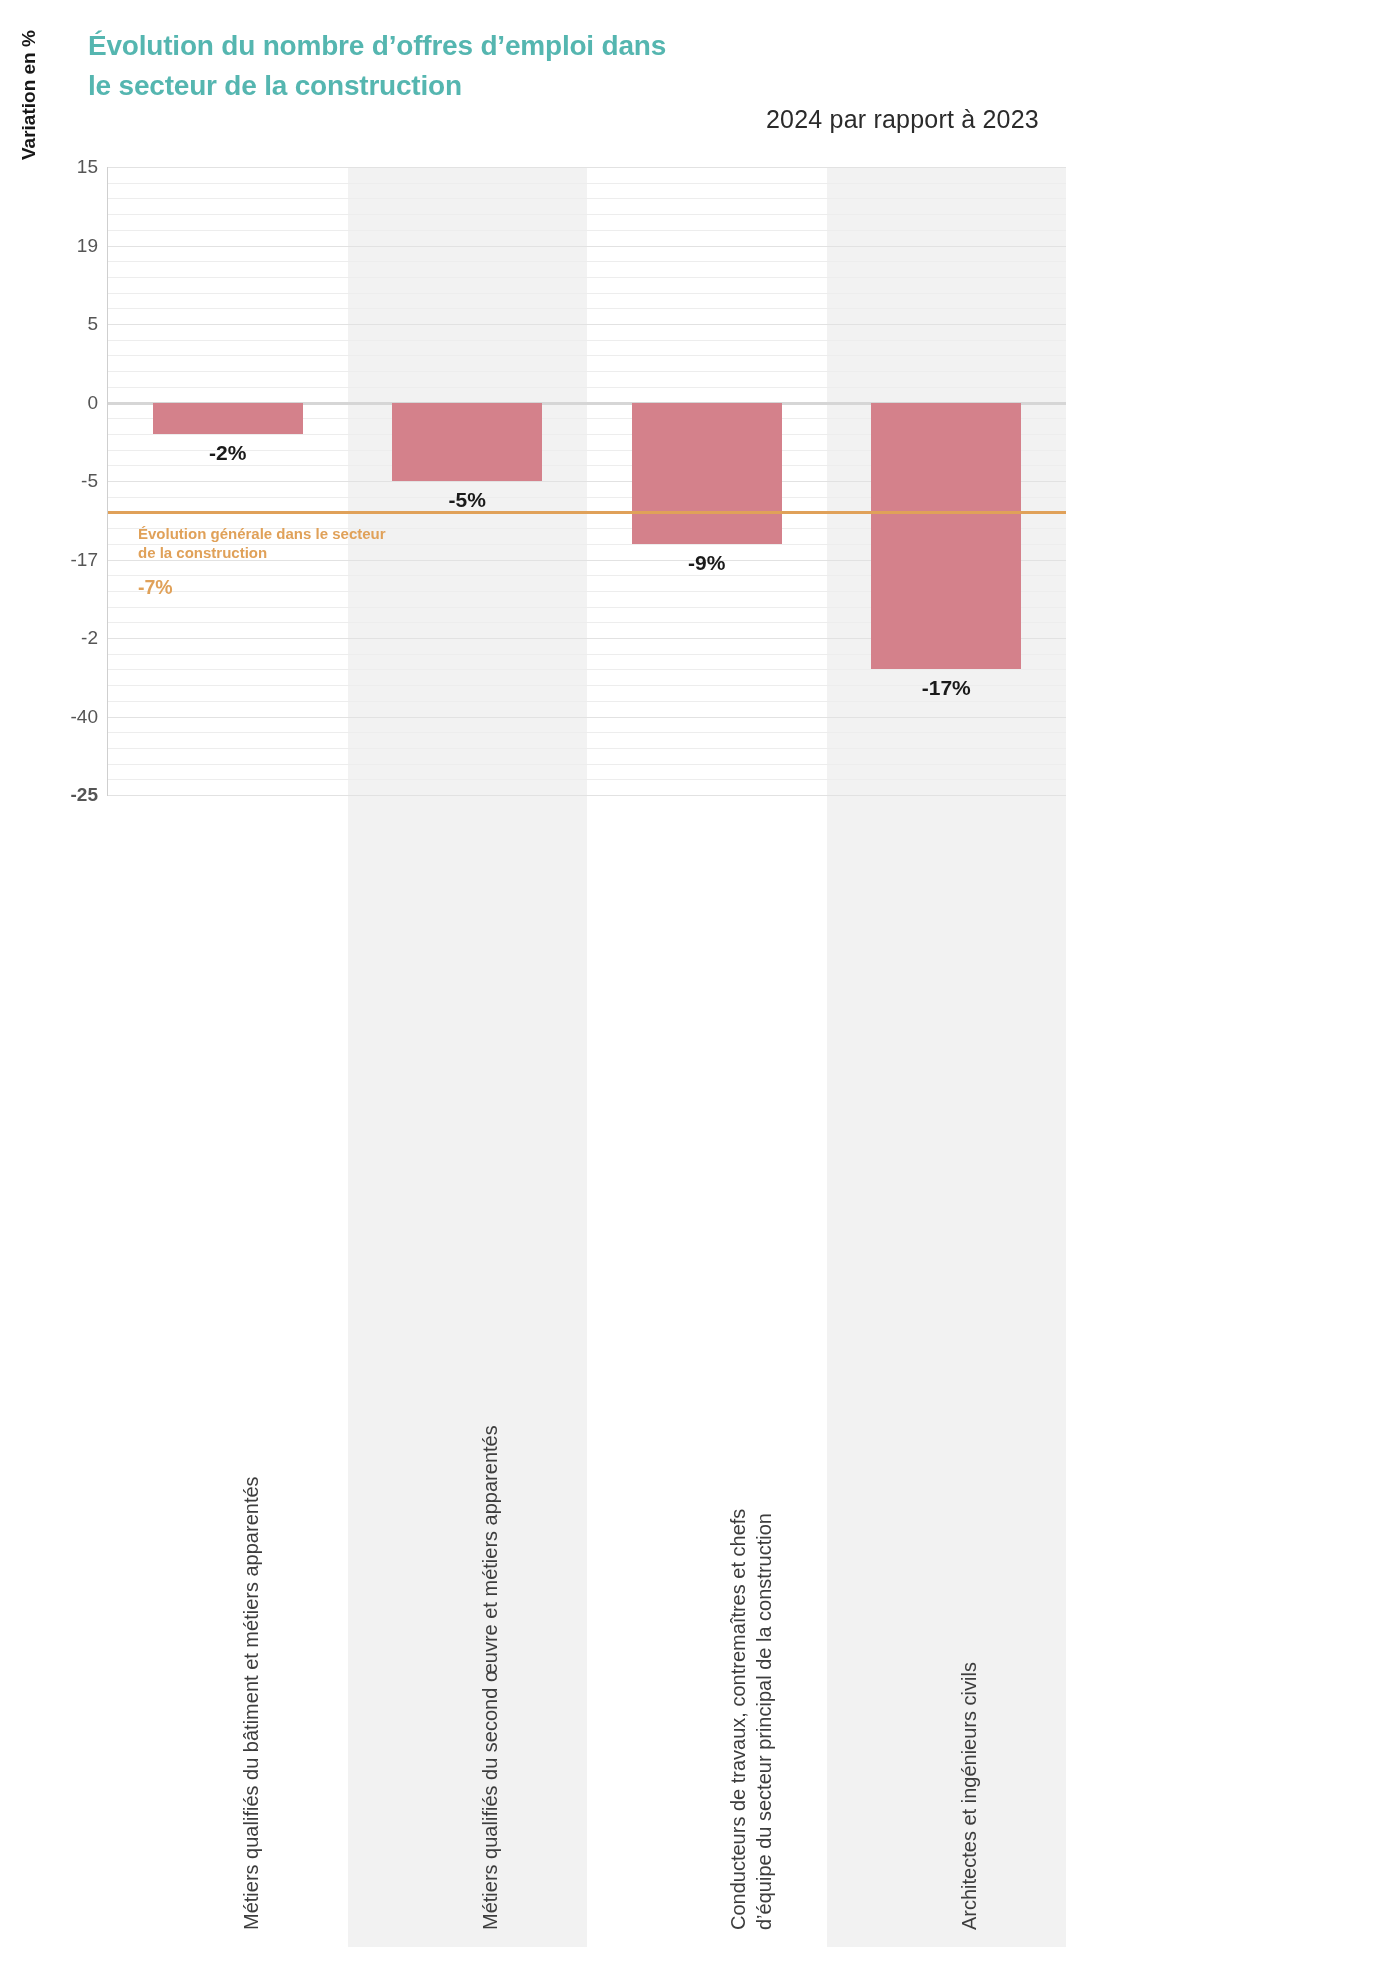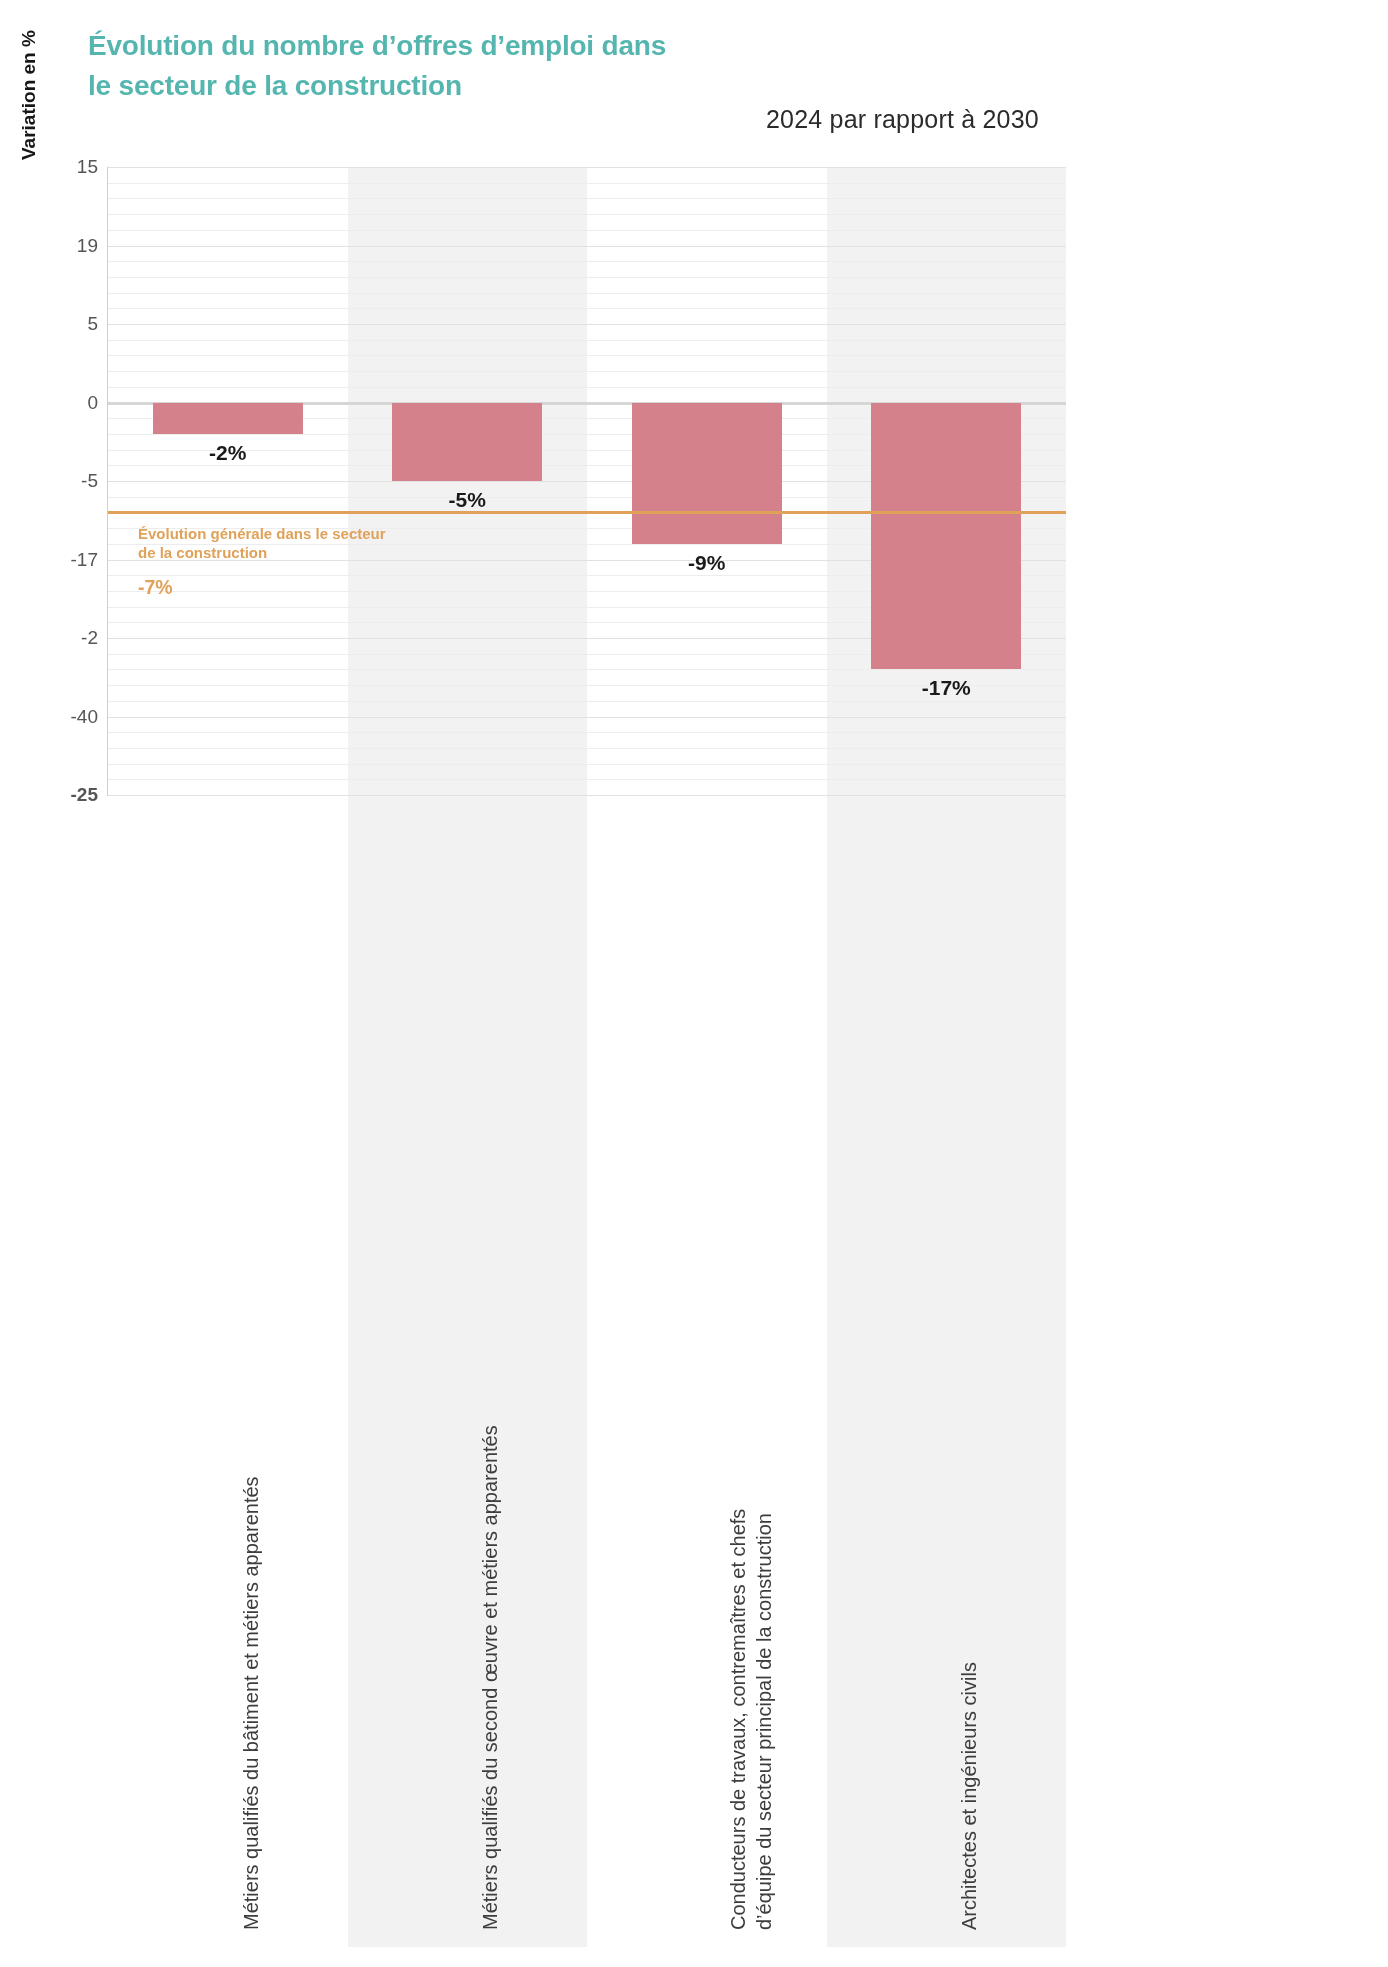--- a/index.html
+++ b/index.html
@@ -140,21 +140,21 @@
   }
 </style>
 </head>
 <body>
 
 <div id="root">
 
   <div id="header">
     <div id="chart-title">Évolution du nombre d’offres d’emploi dans
 le secteur de la construction</div>
-    <div id="chart-subtitle">2024 par rapport à 2030</div>
+    <div id="chart-subtitle">2024 par rapport à 2023</div>
   </div>
 
   <div id="axis-label-y">Variation en %</div>
 
   <div id="bands">
       <div class="col-band" style="left: 347.5px; width: 239.5px; background: rgb(242, 242, 242);"></div>
       <div class="col-band" style="left: 826.5px; width: 239.5px; background: rgb(242, 242, 242);"></div>
     </div>
   <div id="grid">
       <div class="gridline major" style="top: 795px;"></div>

